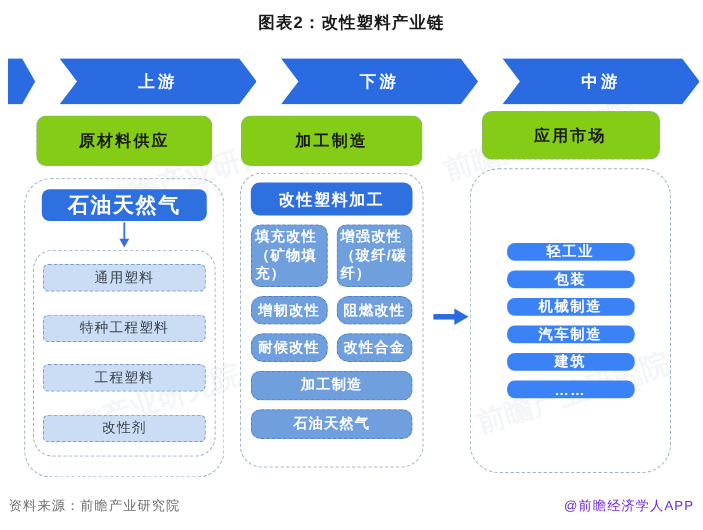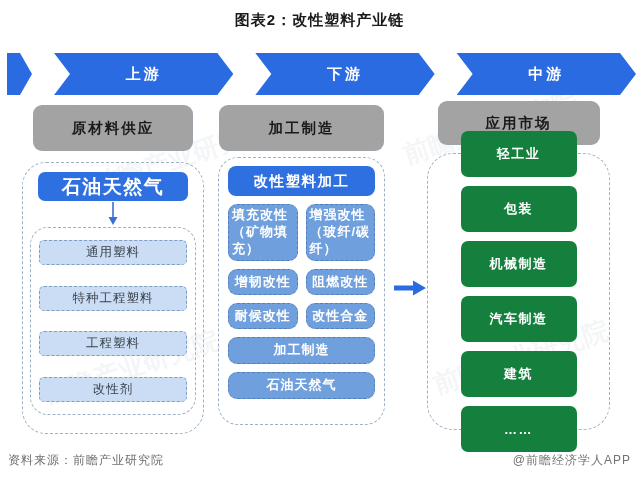--- a/index.html
+++ b/index.html
@@ -29,21 +29,21 @@
   .chev-seg {
     flex: 1; background: #2A6BE2; color: #fff;
     display: flex; align-items: center; justify-content: center;
     font-size: 15px; font-weight: bold; letter-spacing: 3px;
     clip-path: polygon(0 0, calc(100% - 16px) 0, 100% 50%, calc(100% - 16px) 100%, 0 100%, 16px 50%);
   }
 
   
   .col { position: absolute; }
   .col-header {
-    margin: 0 auto; background: #a3a3a3;
+    margin: 0 auto; background: #84cc16;
     border: 1.6px dashed #9aa4ae; border-radius: 9px;
     display: flex; align-items: center; justify-content: center;
     font-size: 14.5px; font-weight: bold; color: #1a1a1a; letter-spacing: 2px;
   }
   .solid-box {
     background: #2E70DF; border-radius: 7px; color: #fff;
     display: flex; align-items: center; justify-content: center;
     font-size: 19px; font-weight: bold; letter-spacing: 1.5px;
   }
 
@@ -77,48 +77,48 @@
   .mid-grid {
     margin-top: 8px; display: grid; grid-template-columns: 1fr 1fr; gap: 8px;
   }
   .med-box {
     background: #6F9FDC; border: 1px dashed rgba(45, 85, 140, 0.45); border-radius: 9px;
     color: #fff; font-weight: bold; font-size: 13px; letter-spacing: 1px;
     display: flex; align-items: center; justify-content: center; text-align: left;
     line-height: 1.3; padding: 1px 3px;
   }
   .med-big { height: 57px; }
-  .med-small { height: 26px; }
+  .med-small { height: 26px; border-radius: 11px; }
   .med-full { height: 27px; margin-top: 8px; }
 
   
   .col-right { left: 427px; top: 101px; width: 183px; }
   .col-right .col-header { width: 162px; height: 44px; margin-bottom: 8px; }
   .right-container {
     height: 277px; border: 1.6px dashed #9cb1c5; border-radius: 26px;
     display: flex; flex-direction: column; align-items: center; justify-content: center;
     gap: 9px; padding: 10px;
   }
   .market-box {
-    width: 116px; height: 46px; background: #15803d; border-radius: 7px;
+    width: 116px; height: 16px; background: #3b82f6; border-radius: 7px;
     color: #fff; font-size: 13px; font-weight: bold; letter-spacing: 1.5px;
     display: flex; align-items: center; justify-content: center; flex: 0 0 auto;
   }
 
   
   .flow-arrow { position: absolute; left: 393px; top: 280px; width: 34px; height: 16px; }
 
   
   .footer-source {
     position: absolute; left: 8px; bottom: 13px;
     font-size: 12px; color: #6e6e6e; letter-spacing: 1px;
   }
   .footer-credit {
     position: absolute; right: 8px; bottom: 13px;
-    font-size: 12px; color: #737373; letter-spacing: 1px;
+    font-size: 12px; color: #6d28d9; letter-spacing: 1px;
   }
 
   
   .wm {
     position: absolute; font-size: 26px; font-weight: bold;
     color: rgba(140, 155, 175, 0.10); transform: rotate(-18deg);
     white-space: nowrap; pointer-events: none;
   }
   .wm1 { left: 90px; top: 140px; }
   .wm2 { left: 400px; top: 110px; }

